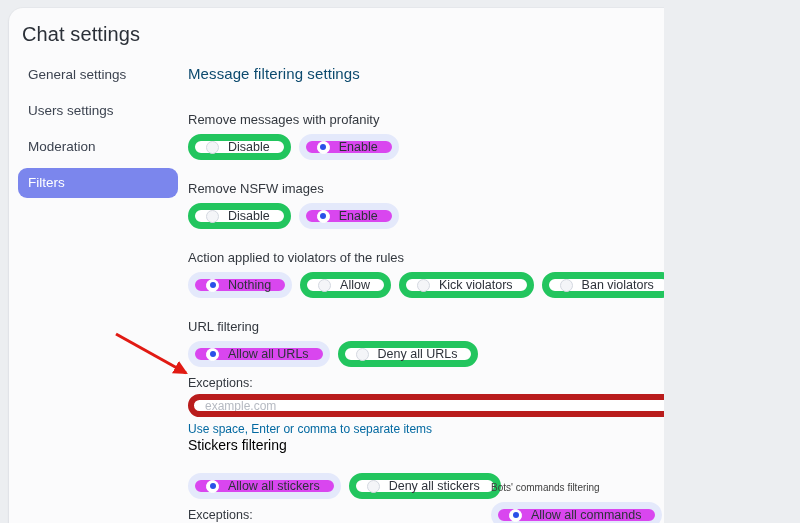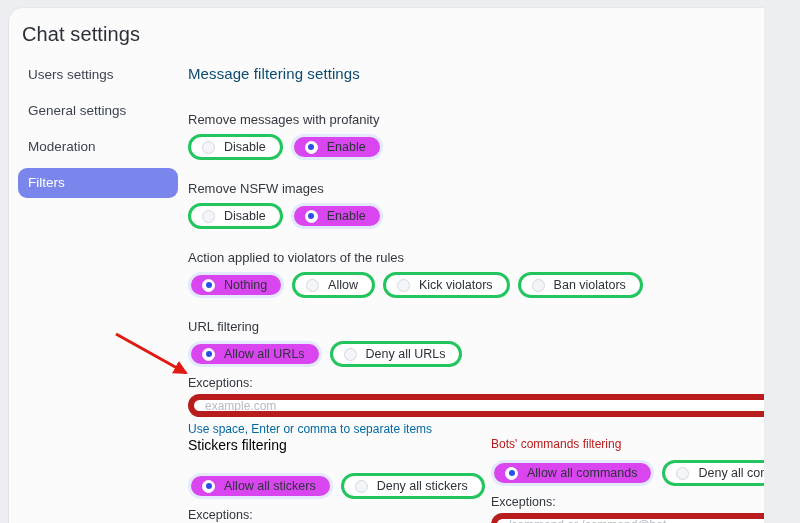--- a/index.html
+++ b/index.html
@@ -3,21 +3,21 @@
 <meta charset="utf-8">
 <style>
   html, body {
     margin: 0;
     padding: 0;
     background: #eceef1;
     font-family: "Liberation Sans", sans-serif;
   }
   #screen {
     position: relative;
-    width: 764px;
+    width: 664px;
     height: 523px;
     overflow: hidden;
     background: #eceef1;
     text-decoration: underline;
   }
   
   .card {
     position: absolute;
     left: 9px;
     top: 8px;
@@ -85,21 +85,21 @@
     gap: 8px;
     flex-wrap: nowrap;
   }
   .opt {
     display: inline-flex;
     align-items: center;
     gap: 9px;
     height: 26px;
     padding: 0 14px 0 11px;
     border-radius: 14px;
-    border: 3px solid #22c55e;
+    border: 7px solid #22c55e;
     background: #ffffff;
     font-size: 12.5px;
     color: #2d323a;
     cursor: pointer;
     white-space: nowrap;
     box-sizing: border-box;
   }
   .opt.sel {
     background: #d946ef;
     border-color: #e4e9fb;
@@ -161,22 +161,22 @@
 </style>
 </head>
 <body>
 
 <div id="screen">
   <div class="card">
 
     <div class="page-title">Chat settings</div>
 
     <nav class="sidebar">
+      <div class="nav-item">General settings</div>
       <div class="nav-item">Users settings</div>
-      <div class="nav-item">General settings</div>
       <div class="nav-item">Moderation</div>
       <div class="nav-item active">Filters</div>
     </nav>
 
     <div class="content">
 
       <div class="section-title">Message filtering settings</div>
 
       <div class="group" style="margin-top:30px;">
         <div class="group-label">Remove messages with profanity</div>
@@ -261,21 +261,21 @@
               </div>
             </div>
             <div class="exc-label">Exceptions:</div>
             <input class="field" type="text" placeholder="https://t.me/addstickers/stickerpack or stickerpack" style="">
 
           </div>
         </div>
 
         <div class="col">
           <div class="group">
-            <div class="group-label" style="font-size:12px;color:#b91c1c;margin-bottom:9px;">Bots' commands filtering</div>
+            <div class="group-label" style="font-size:10px;color:#404040;margin-bottom:9px;margin-top:45px;">Bots' commands filtering</div>
             <div class="radio-row">
               <div class="opt sel">
                 <span class="dot"></span>
                 <span>Allow all commands</span>
               </div>
               <div class="opt">
                 <span class="dot"></span>
                 <span>Deny all commands</span>
               </div>
             </div>

